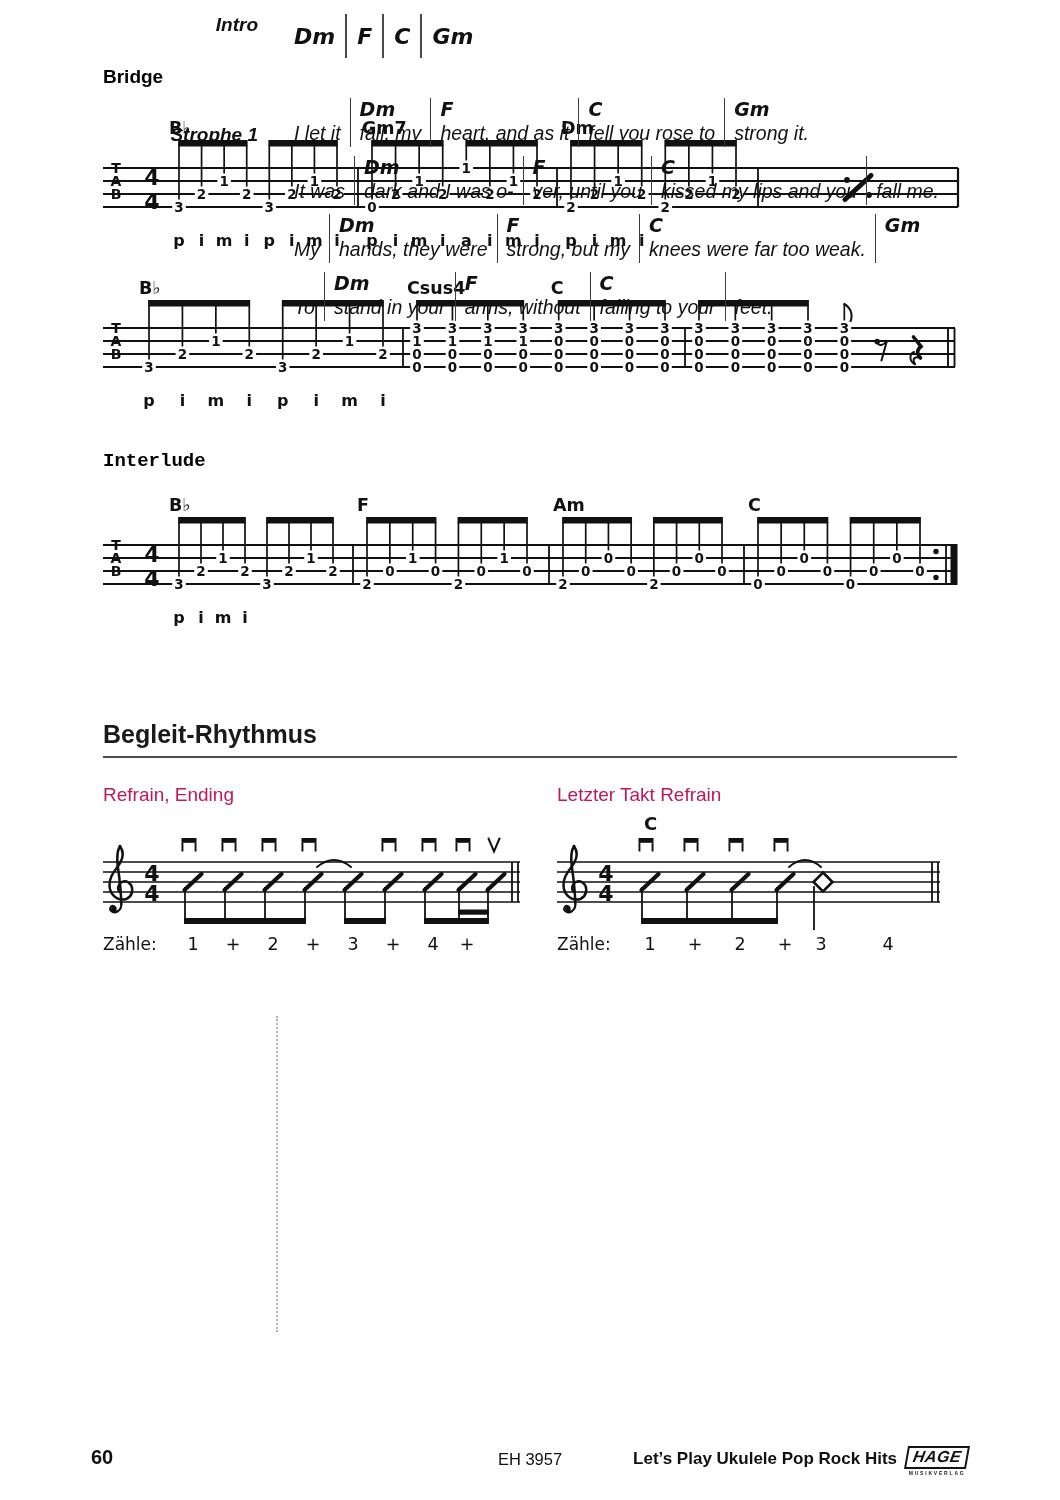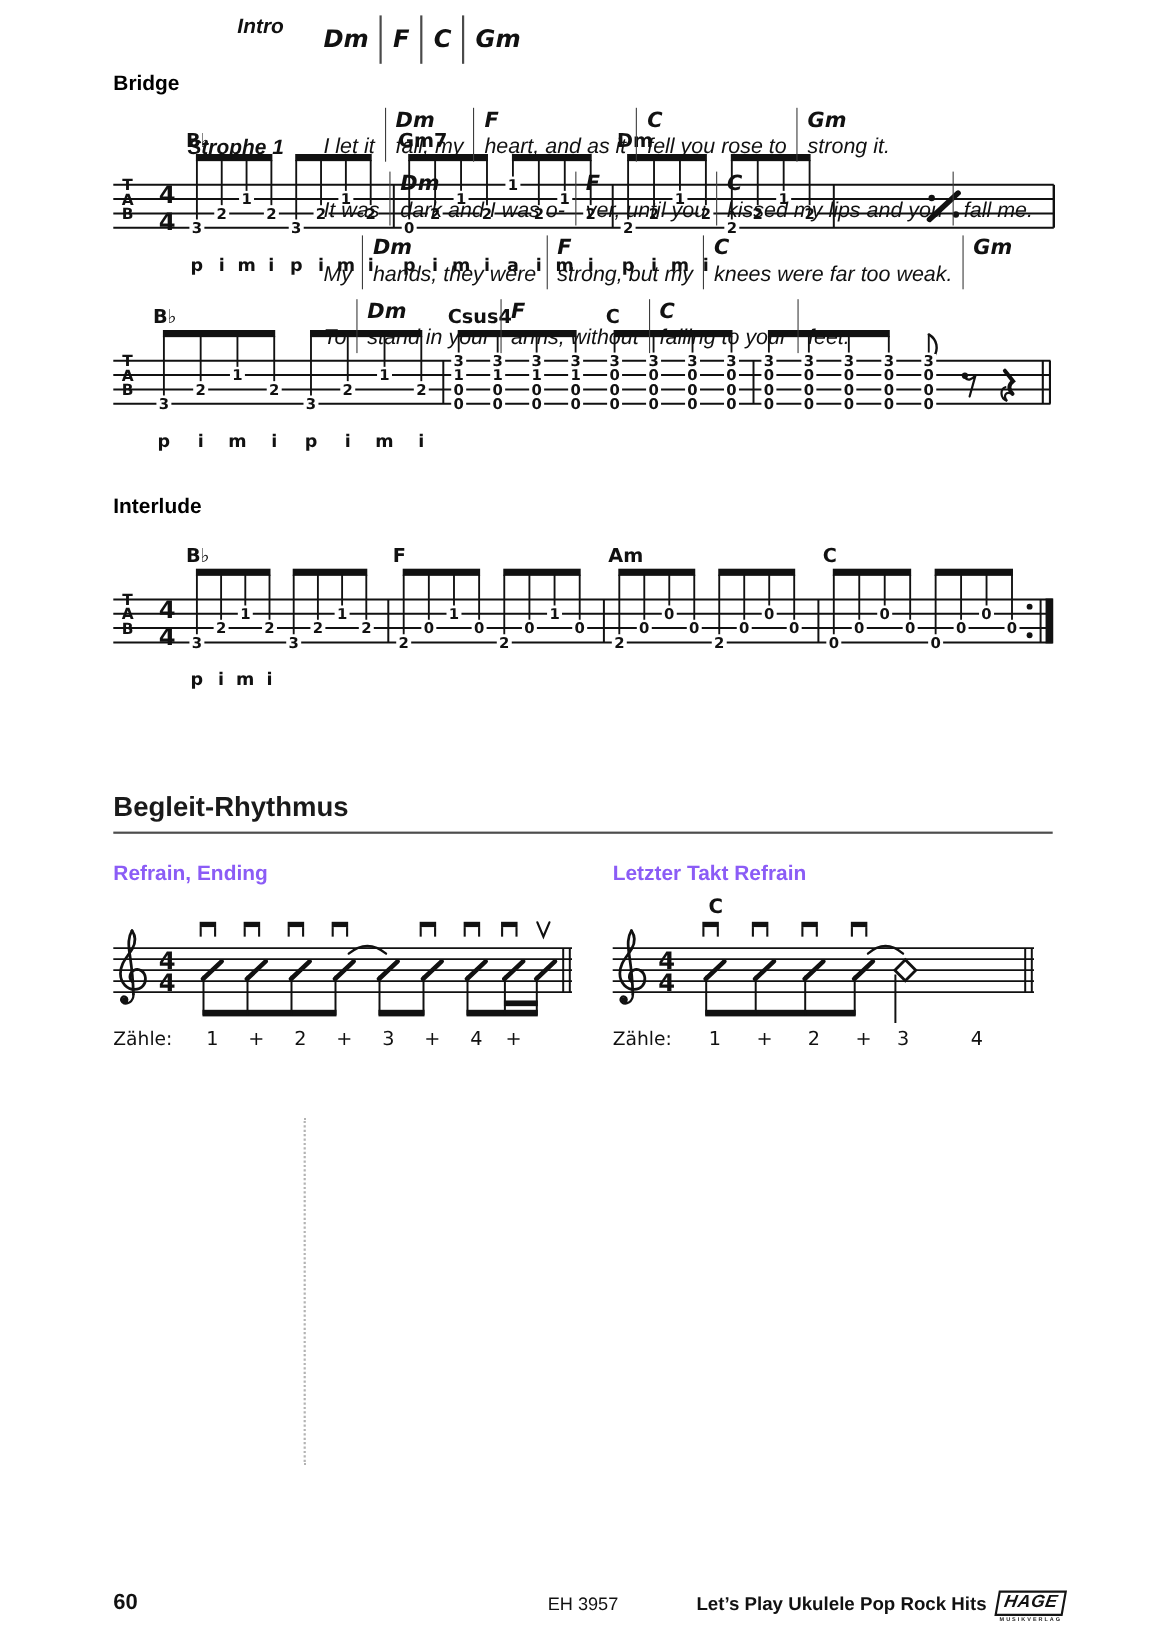--- a/index.html
+++ b/index.html
@@ -3,21 +3,21 @@
 <meta charset="utf-8">
 <style>
   html,body { margin:0; padding:0; background:#fff; }
   .page {
     position:relative; width:1060px; height:1500px; background:#fff;
     font-family:"Liberation Sans", sans-serif; color:#111; overflow:hidden;
   }
   .abs { position:absolute; }
   .h-section { font-size:19px; font-weight:700; color:#000000; }
   .h-big { font-size:25px; font-weight:700; color:#1a1a1a; }
-  .h-rhythm { font-size:19px; font-weight:700; color:#8b5cf6; }
+  .h-rhythm { font-size:19px; font-weight:400; color:#be185d; }
   .rule { height:2px; background:#4d4d4d; }
   .dotted-sep { border-left:2px dotted #b3b3b3; width:0; }
   svg text { font-family:"DejaVu Sans","Liberation Sans",sans-serif; }
 
   
   .song { position:absolute; left:0; top:1012; width:1060px;font-style:italic; }
   .song-row { display:flex; }
   .row-label { width:258px; text-align:right; font-weight:700; font-size:19px; flex:none; }
   .row-content { margin-left:36px; }
   .intro-row { margin-top:14px; margin-bottom:40px; }
@@ -345,21 +345,21 @@
         <text x="844.3333333333334" y="91.8" font-size="13.5" font-weight="700" text-anchor="middle" fill="#111">0</text>
         <circle cx="877.1666666666667" cy="61.5" r="2.8" fill="#111"></circle>
         <path d="M 877.3666666666668 63.5 Q 881.6666666666667 67.5 886.8666666666668 61 L 881.4666666666667 80.5" stroke="#111" stroke-width="2" fill="none" stroke-linecap="round"></path>
         <path d="M 913.5 57 L 921 66.5 Q 914.5 71.5 920.5 78" stroke="#111" stroke-width="3.6" fill="none" stroke-linecap="round"></path>
         <path d="M 920.5 78 C 913.5 75.5 912 80 915.5 84.5 C 908.5 81.5 909.5 73.5 914 72" stroke="#111" stroke-width="2" fill="none" stroke-linecap="round"></path>
         <line x1="948" y1="48" x2="948" y2="87" stroke="#111" stroke-width="1.9"></line>
         <line x1="954.5" y1="48" x2="954.5" y2="87" stroke="#111" stroke-width="1.9"></line>
       </svg>
   </div>
 
-  <div class="abs h-section" style="left:103px; top:450px;">Interlude</div>
+  <div class="abs h-section" style="left:103px; top:450px;font-family:Liberation Mono, monospace;">Interlude</div>
 
   <div class="abs" style="left:0; top:497px;">
     <svg id="tab2" width="1060" height="150">
         <line x1="103" y1="48" x2="957" y2="48" stroke="#111" stroke-width="1.8"></line>
         <line x1="103" y1="61" x2="957" y2="61" stroke="#111" stroke-width="1.8"></line>
         <line x1="103" y1="74" x2="957" y2="74" stroke="#111" stroke-width="1.8"></line>
         <line x1="103" y1="87" x2="957" y2="87" stroke="#111" stroke-width="1.8"></line>
         <text x="116" y="53" font-size="14" font-weight="700" text-anchor="middle" fill="#111">T</text>
         <text x="116" y="66" font-size="14" font-weight="700" text-anchor="middle" fill="#111">A</text>
         <text x="116" y="79" font-size="14" font-weight="700" text-anchor="middle" fill="#111">B</text>
@@ -734,20 +734,20 @@
             </div>
             <div class="seg">
               <div class="chd"></div>
               <div class="lyr">feet.</div>
             </div>
           </div>
         </div>
       </div>
     </div>
 
-  <div class="abs footer-num" style="left:103px; top:1446px;">60</div>
+  <div class="abs footer-num" style="left:91px; top:1446px;">60</div>
   <div class="abs footer-ed" style="left:460px; top:1450px; width:140px; text-align:center;">EH 3957</div>
   <div class="abs footer-book" style="left:600px; top:1449px; width:297px; text-align:right;">Let’s Play Ukulele Pop Rock Hits</div>
   <div class="abs hage" style="left:906px; top:1446px;">
     <div class="hage-box"><span>HAGE</span></div>
     <div class="hage-sub">MUSIKVERLAG</div>
   </div>
 </div>
 
 </body></html>

